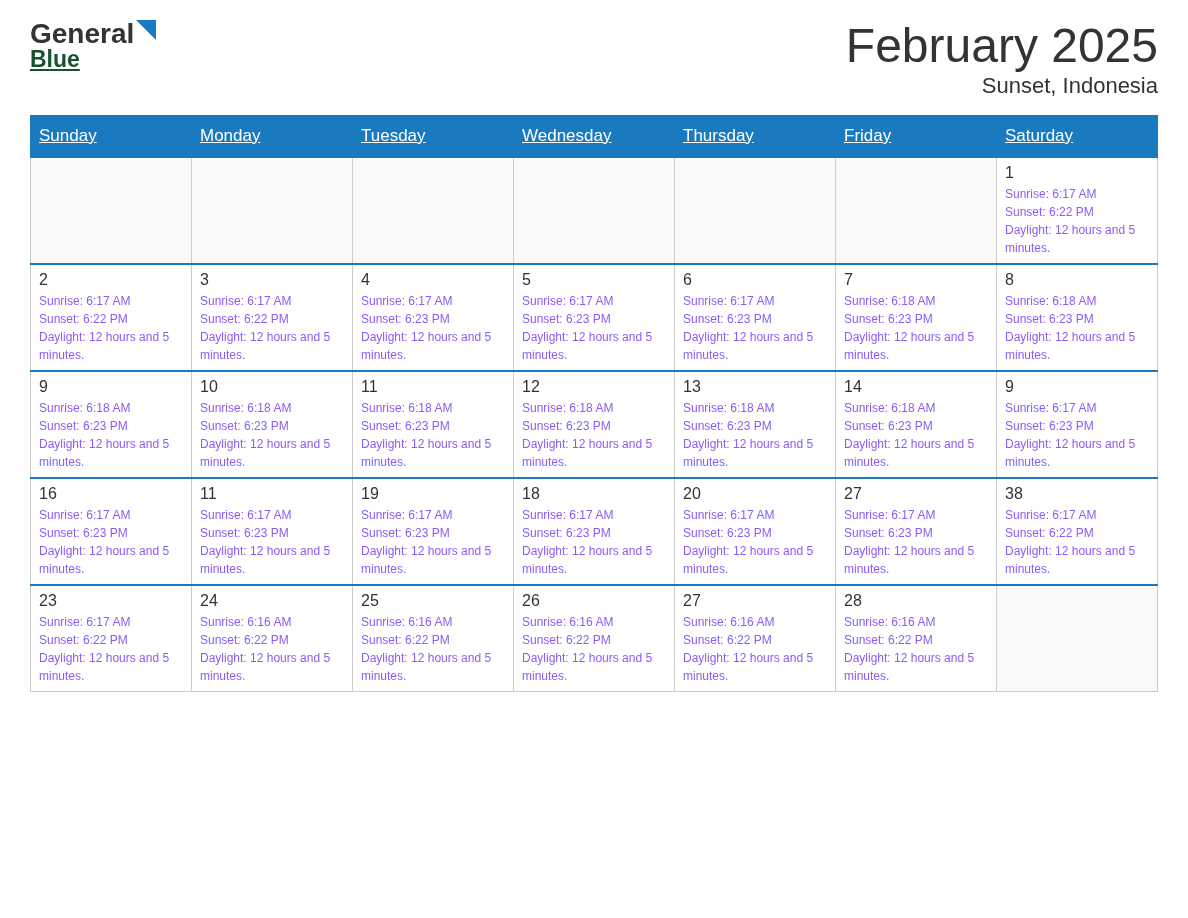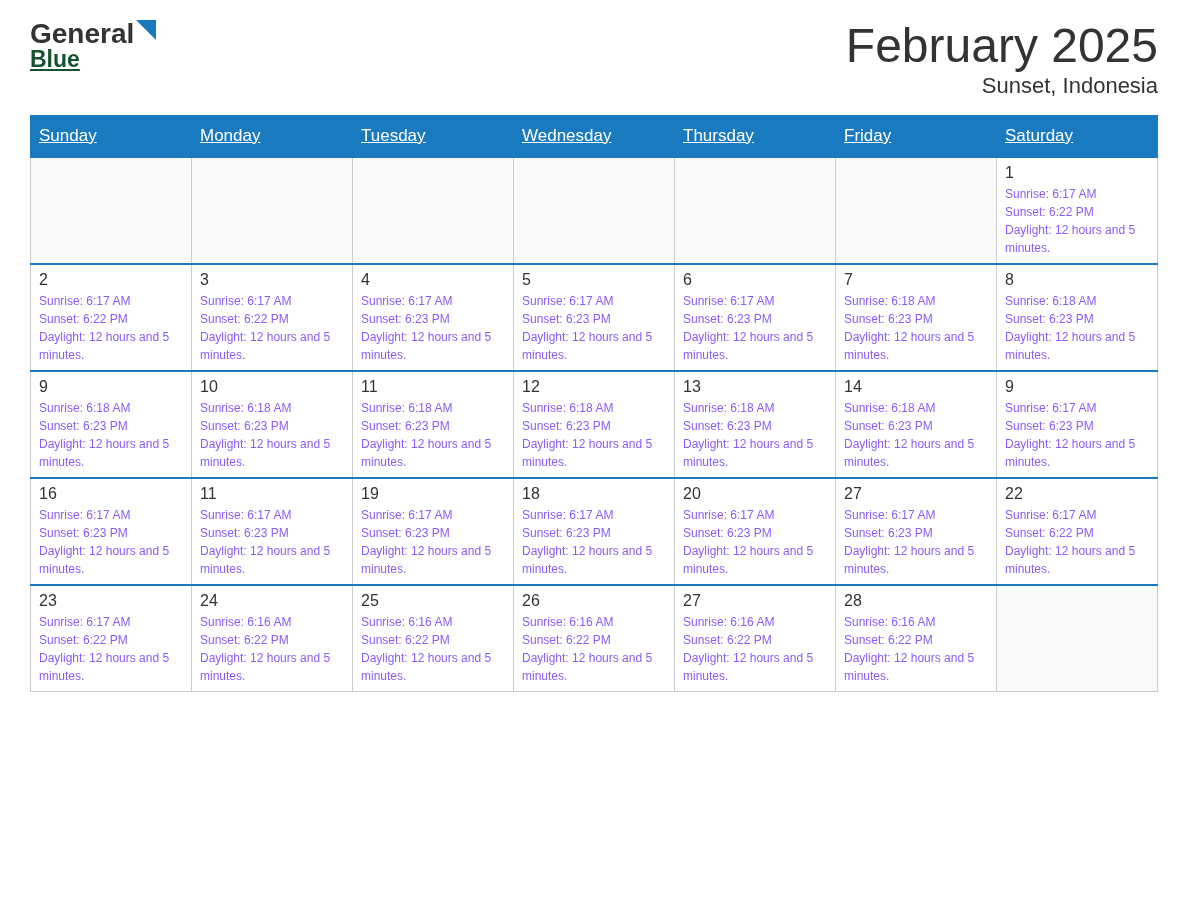--- a/index.html
+++ b/index.html
@@ -266,21 +266,21 @@
 Sunset: 6:23 PM
 Daylight: 12 hours and 5 minutes.</div>
         </td>
         <td>
           <span class="day-number">27</span>
           <div class="day-info" style="white-space: pre-line;">Sunrise: 6:17 AM
 Sunset: 6:23 PM
 Daylight: 12 hours and 5 minutes.</div>
         </td>
         <td>
-          <span class="day-number">22</span>
+          <span class="day-number">38</span>
           <div class="day-info" style="white-space: pre-line;">Sunrise: 6:17 AM
 Sunset: 6:22 PM
 Daylight: 12 hours and 5 minutes.</div>
         </td>
       </tr>
       <tr>
         <td>
           <span class="day-number">23</span>
           <div class="day-info" style="white-space: pre-line;">Sunrise: 6:17 AM
 Sunset: 6:22 PM

